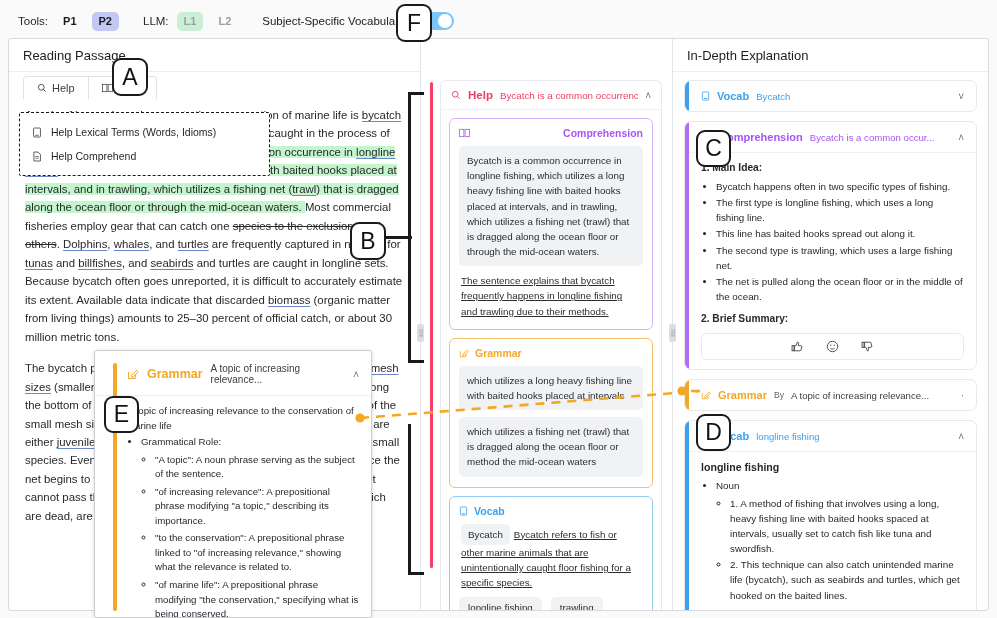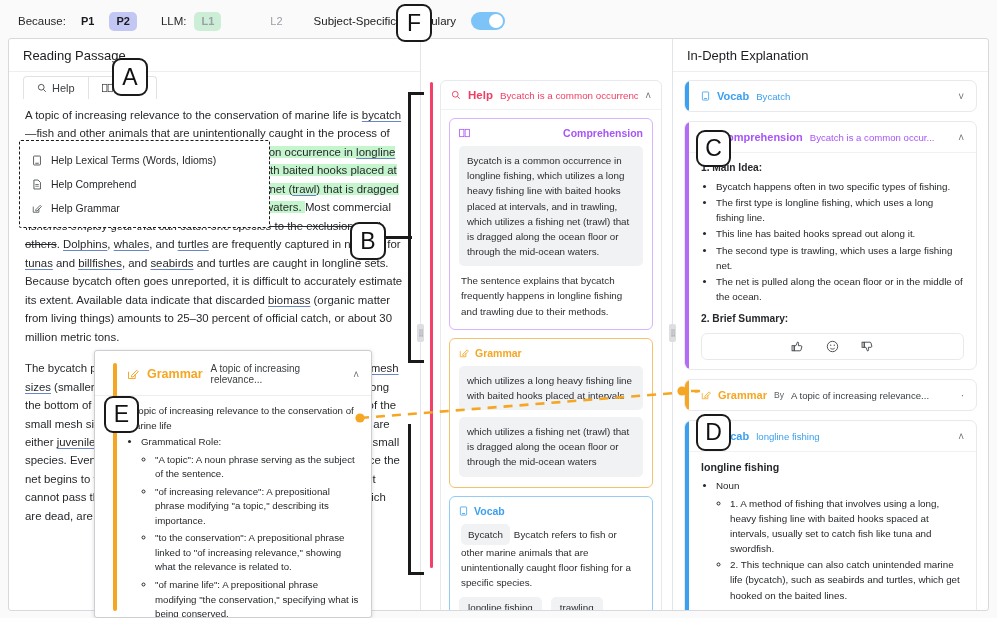--- a/index.html
+++ b/index.html
@@ -25,21 +25,21 @@
   }
   .tb-label { font-size: 11.5px; color: #26282b; }
   .pill {
     display: inline-flex; align-items: center; justify-content: center;
     min-width: 22px; height: 19px; padding: 0 7px;
     border-radius: 5px; font-size: 11px; font-weight: bold;
     color: #1b1b1f; background: transparent; text-align: right;
   }
   .pill.p-active { background: #c3c7f4; color: #1b1b1f; }
   .pill.l-active { background: #cdeed6; color: #9aa0a6; font-weight: bold;}
-  .pill.l-idle { color: #9aa0a6; font-weight: normal; margin-left: 34px; }
+  .pill.l-idle { color: #9aa0a6; font-weight: bold; }
   .toggle-label { font-size: 11.5px; color: #202124; margin-left: 16px; }
   .toggle {
     width: 34px; height: 18px; border-radius: 9px;
     background: #7cc4f7; position: relative; margin-left: 7px;
     flex: 0 0 auto;
   }
   .toggle .knob {
     position: absolute; right: 2px; top: 2px;
     width: 14px; height: 14px; border-radius: 50%;
     background: #fff;
@@ -72,21 +72,21 @@
   .tab {
     display: flex; align-items: center; gap: 5px;
     padding: 5px 13px; font-size: 11px; color: #3c4043;
     border: 1px solid #e0e2e5; border-bottom: none;
     background: #fff;
   }
   .tab:first-child { border-top-left-radius: 4px; }
   .tab:last-child { border-top-right-radius: 4px; border-left: none; }
 
   .menu {
-    position: absolute; left: 10px; top: 68px; width: 251px;
+    position: absolute; left: 10px; top: 40px; width: 251px;
     background: #fff; border: 1px dashed #1a1a1a; border-radius: 2px;
     padding: 7px 0; z-index: 30;
   }
   .menu-item {
     display: flex; align-items: center; gap: 9px;
     padding: 6px 12px; font-size: 10.5px; color: #26282b;
   }
 
   .passage {
     padding: 7px 16px 0 16px;
@@ -124,21 +124,21 @@
     border-radius: 6px; margin: 8px 8px 0 8px; padding: 8px 9px 10px 9px;
   }
   .sc-purple { border: 1px solid #d8b4fe; }
   .sc-orange { border: 1px solid #f5c26b; }
   .sc-blue   { border: 1px solid #93cdf5; }
   .sc-title { display:flex; align-items:center; gap: 6px; font-size: 10.5px; font-weight: bold; margin-bottom: 7px; }
   .grey-box {
     background: #f1f2f4; border-radius: 5px; padding: 7px 8px;
     font-size: 9.8px; line-height: 1.55; color: #2b2d30; margin-bottom: 7px;
   }
-  .plain-text { font-size: 9.8px; line-height: 1.55; color: #2b2d30; padding: 0 2px;}
+  .plain-text { font-size: 9.8px; line-height: 1.55; color: #2b2d30; padding: 0 2px; text-decoration: underline;}
   .chips { display: flex; gap: 9px; flex-wrap: wrap; margin-top: 7px; }
   .chip {
     background: #f1f2f4; border-radius: 5px; padding: 5px 9px;
     font-size: 9.8px; color: #2b2d30;
   }
   .chip-inline { display: inline-block; background: #f1f2f4; border-radius: 5px; padding: 3px 7px; font-size: 9.8px; margin-right: 4px;}
   .feedback {
     display: flex; align-items: center; justify-content: center; gap: 22px;
     border: 1px solid #e7e9ec; border-radius: 6px;
     margin: 8px 8px 0 13px; padding: 6px 0; font-size: 13px; color: #3c4043;
@@ -196,21 +196,21 @@
   .leader { position: absolute; background: #1a1a1a; z-index: 55; }
 
   svg.icon { display: inline-block; vertical-align: -1px; }
 </style>
 </head>
 <body>
 
 <div id="app">
 
   <div class="topbar">
-    <span class="tb-label">Because:</span>
+    <span class="tb-label">Tools:</span>
     <span class="pill">P1</span>
     <span class="pill p-active">P2</span>
     <span class="tb-label" style="margin-left:16px">LLM:</span>
     <span class="pill l-active">L1</span>
     <span class="pill l-idle">L2</span>
     <span class="toggle-label">Subject-Specific Vocabulary</span>
     <span class="toggle">
         <span class="knob"></span>
       </span>
   </div>
@@ -253,27 +253,20 @@
             <span>Help Lexical Terms (Words, Idioms)</span>
           </div>
           <div class="menu-item">
             <svg class="icon" width="10" height="11" viewBox="0 0 14 16">
                 <path d="M2.5 1.5h6l3.5 3.5v9.5h-9.5z" fill="none" stroke="#3c4043" stroke-width="1.2"></path>
                 <line x1="4.5" y1="8" x2="9.5" y2="8" stroke="#3c4043" stroke-width="1"></line>
                 <line x1="4.5" y1="10.5" x2="9.5" y2="10.5" stroke="#3c4043" stroke-width="1"></line>
               </svg>
             <span>Help Comprehend</span>
           </div>
-          <div class="menu-item">
-            <svg class="icon" width="10" height="11" viewBox="0 0 16 16">
-                <path d="M2 5v9h9V8" fill="none" stroke="#3c4043" stroke-width="1.2"></path>
-                <path d="M6 10l7-7 2 2-7 7h-2z" fill="none" stroke="#3c4043" stroke-width="1.2"></path>
-              </svg>
-            <span>Help Grammar</span>
-          </div>
         </div>
 
       </div>
       <div class="rhandle" style="right:-4px; top:285px;">⣿</div>
     </div>
 
     <div class="col col-mid">
       <div class="col-body">
         <div class="helper-wrap">
           <div class="accent-pink"></div>
@@ -303,21 +296,21 @@
 
             <div class="subcard sc-orange">
               <div class="sc-title orange">
                 <svg class="icon" width="10" height="10" viewBox="0 0 16 16">
                     <path d="M2 5v9h9V8" fill="none" stroke="#f5a623" stroke-width="1.3"></path>
                     <path d="M6 10l7-7 2 2-7 7h-2z" fill="none" stroke="#f5a623" stroke-width="1.3"></path>
                   </svg>
                 <span>Grammar</span>
               </div>
               <div class="grey-box">which utilizes a long heavy fishing line with baited hooks placed at intervals</div>
-              <div class="grey-box" style="margin-bottom:0">which utilizes a fishing net (trawl) that is dragged along the ocean floor or through the mid-ocean waters</div>
+              <div class="grey-box" style="margin-bottom:0">which utilizes a fishing net (trawl) that is dragged along the ocean floor or method the mid-ocean waters</div>
             </div>
 
             <div class="subcard sc-blue" style="margin-bottom:8px">
               <div class="sc-title blue">
                 <svg class="icon" width="9" height="10" viewBox="0 0 14 16">
                     <rect x="2" y="1.5" width="10" height="13" rx="1" fill="none" stroke="#3ba0ef" stroke-width="1.3"></rect>
                     <line x1="4.5" y1="12" x2="9.5" y2="12" stroke="#3ba0ef" stroke-width="1.3"></line>
                   </svg>
                 <span>Vocab</span>
               </div>

